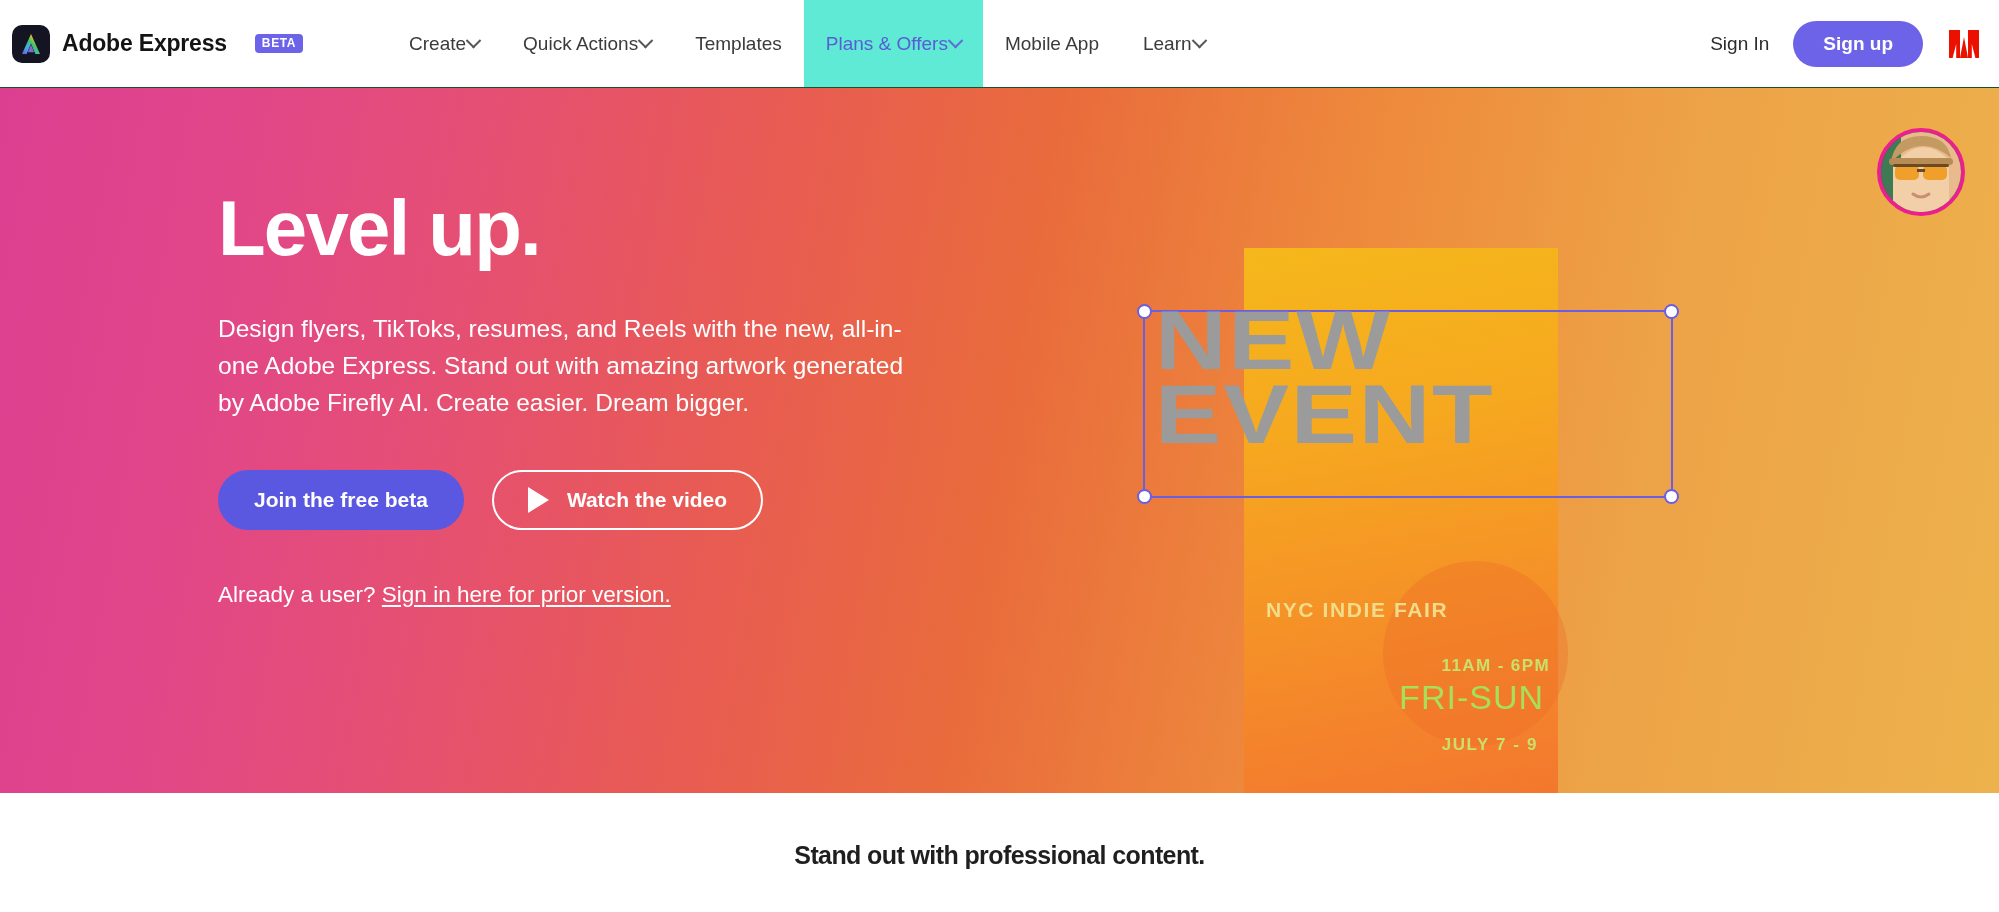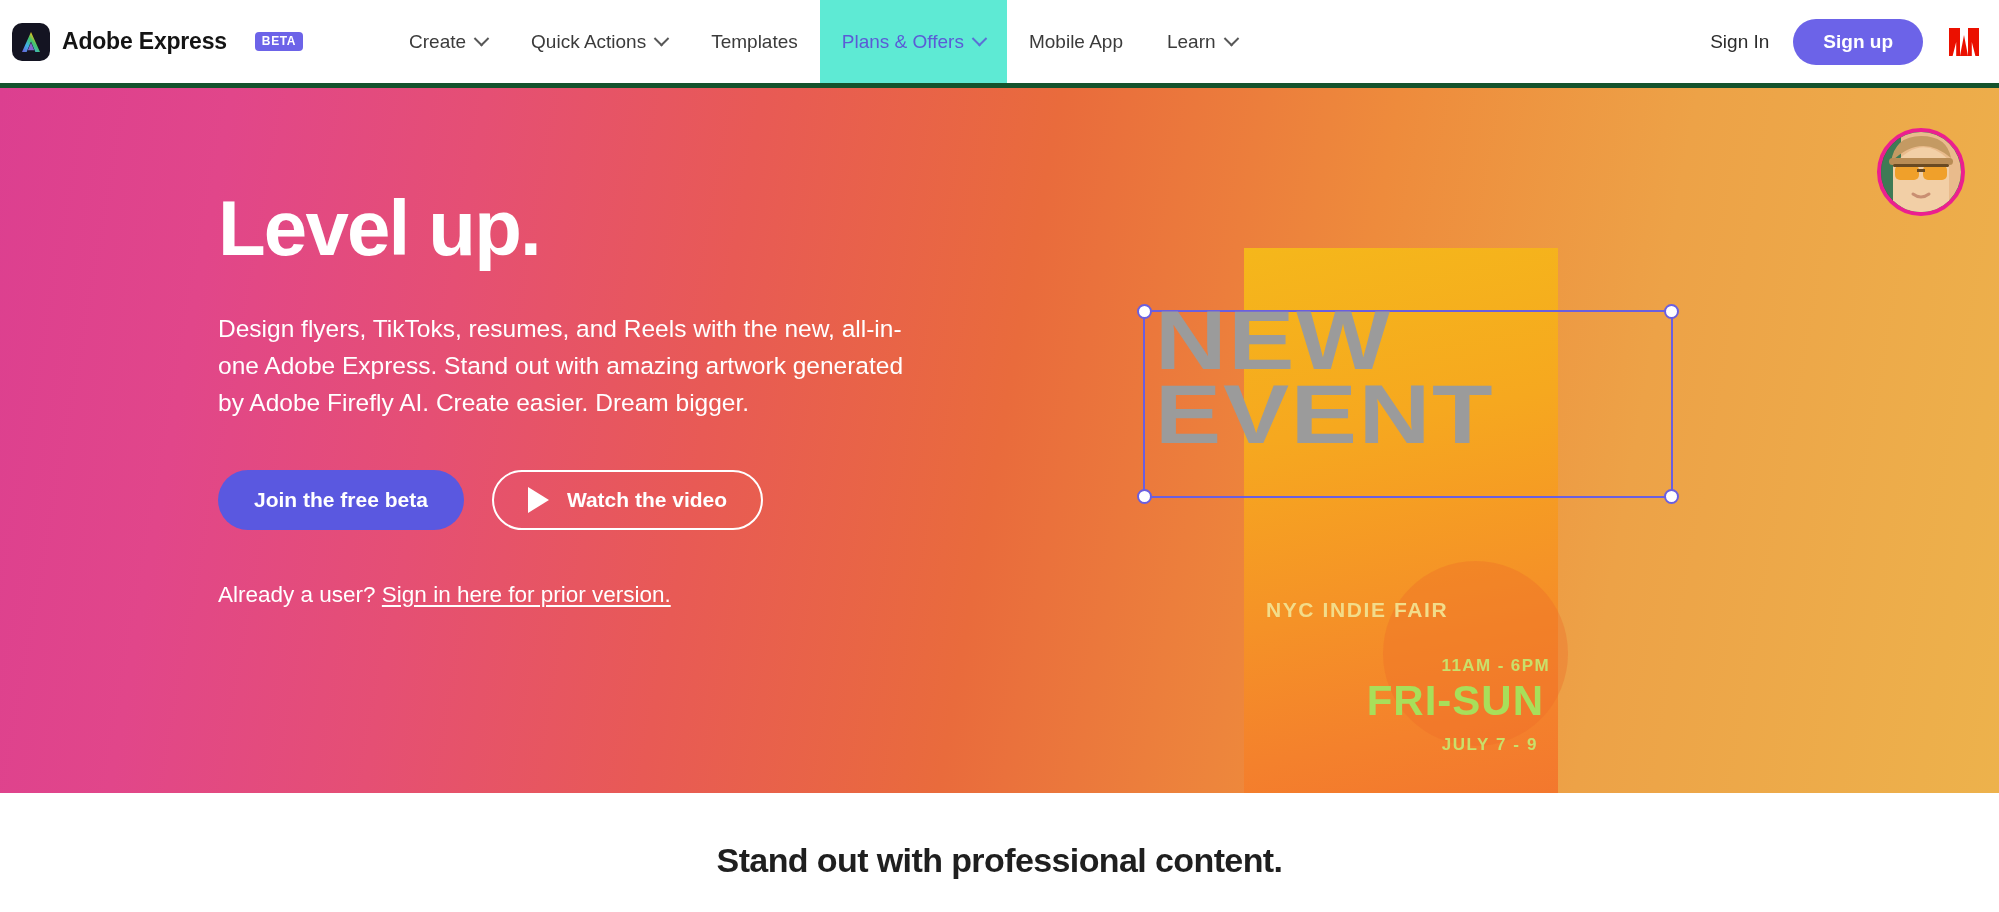--- a/index.html
+++ b/index.html
@@ -12,21 +12,21 @@
   }
 
   
   .navbar {
     position: relative;
     height: 88px;
     width: 100%;
     background: #ffffff;
     display: flex;
     align-items: stretch;
-    border-bottom: 5px solid #14532d;
+    border-bottom: 1px solid #14532d;
   }
   .nav-left {
     display: flex;
     align-items: center;
     padding-left: 12px;
     flex: 0 0 auto;
   }
   .brand {
     display: flex;
     align-items: center;
@@ -61,21 +61,21 @@
   }
 
   .nav-menu {
     display: flex;
     align-items: stretch;
     margin-left: 76px;
   }
   .nav-item {
     display: flex;
     align-items: center;
-    gap: 10px;
+    gap: 2px;
     padding: 16px 22px;
     font-size: 19px;
     color: #3b3b3b;
     cursor: pointer;
     white-space: nowrap;
   }
   .nav-item.active {
     background: #5eead4;
     color: #5b5bd6;
   }
@@ -245,22 +245,22 @@
     right: 8px; top: 408px;
     font-size: 17px;
     font-weight: bold;
     letter-spacing: 1.4px;
     color: #c9e06a;
     text-align: center;
   }
   .poster-days {
     position: absolute;
     right: 14px; top: 432px;
-    font-size: 42px;
-    font-weight: bold;
+    font-size: 34px;
+    font-weight: normal;
     letter-spacing: 1px;
     color: #a8df5a;
     text-align: left;
     line-height: 1;
   }
   .poster-date {
     position: absolute;
     right: 20px; top: 487px;
     font-size: 17px;
     font-weight: bold;
@@ -322,21 +322,21 @@
   .section-below {
     position: relative;
     height: 119px;
     background: #ffffff;
     display: flex;
     align-items: flex-start;
     justify-content: center;
     padding-top: 48px;
   }
   .section-title {
-    font-size: 34px;
+    font-size: 25px;
     font-weight: bold;
     color: #1f1f1f;
     letter-spacing: -0.6px;
   }
 </style>
 </head>
 <body>
 
 <div class="navbar">
 

